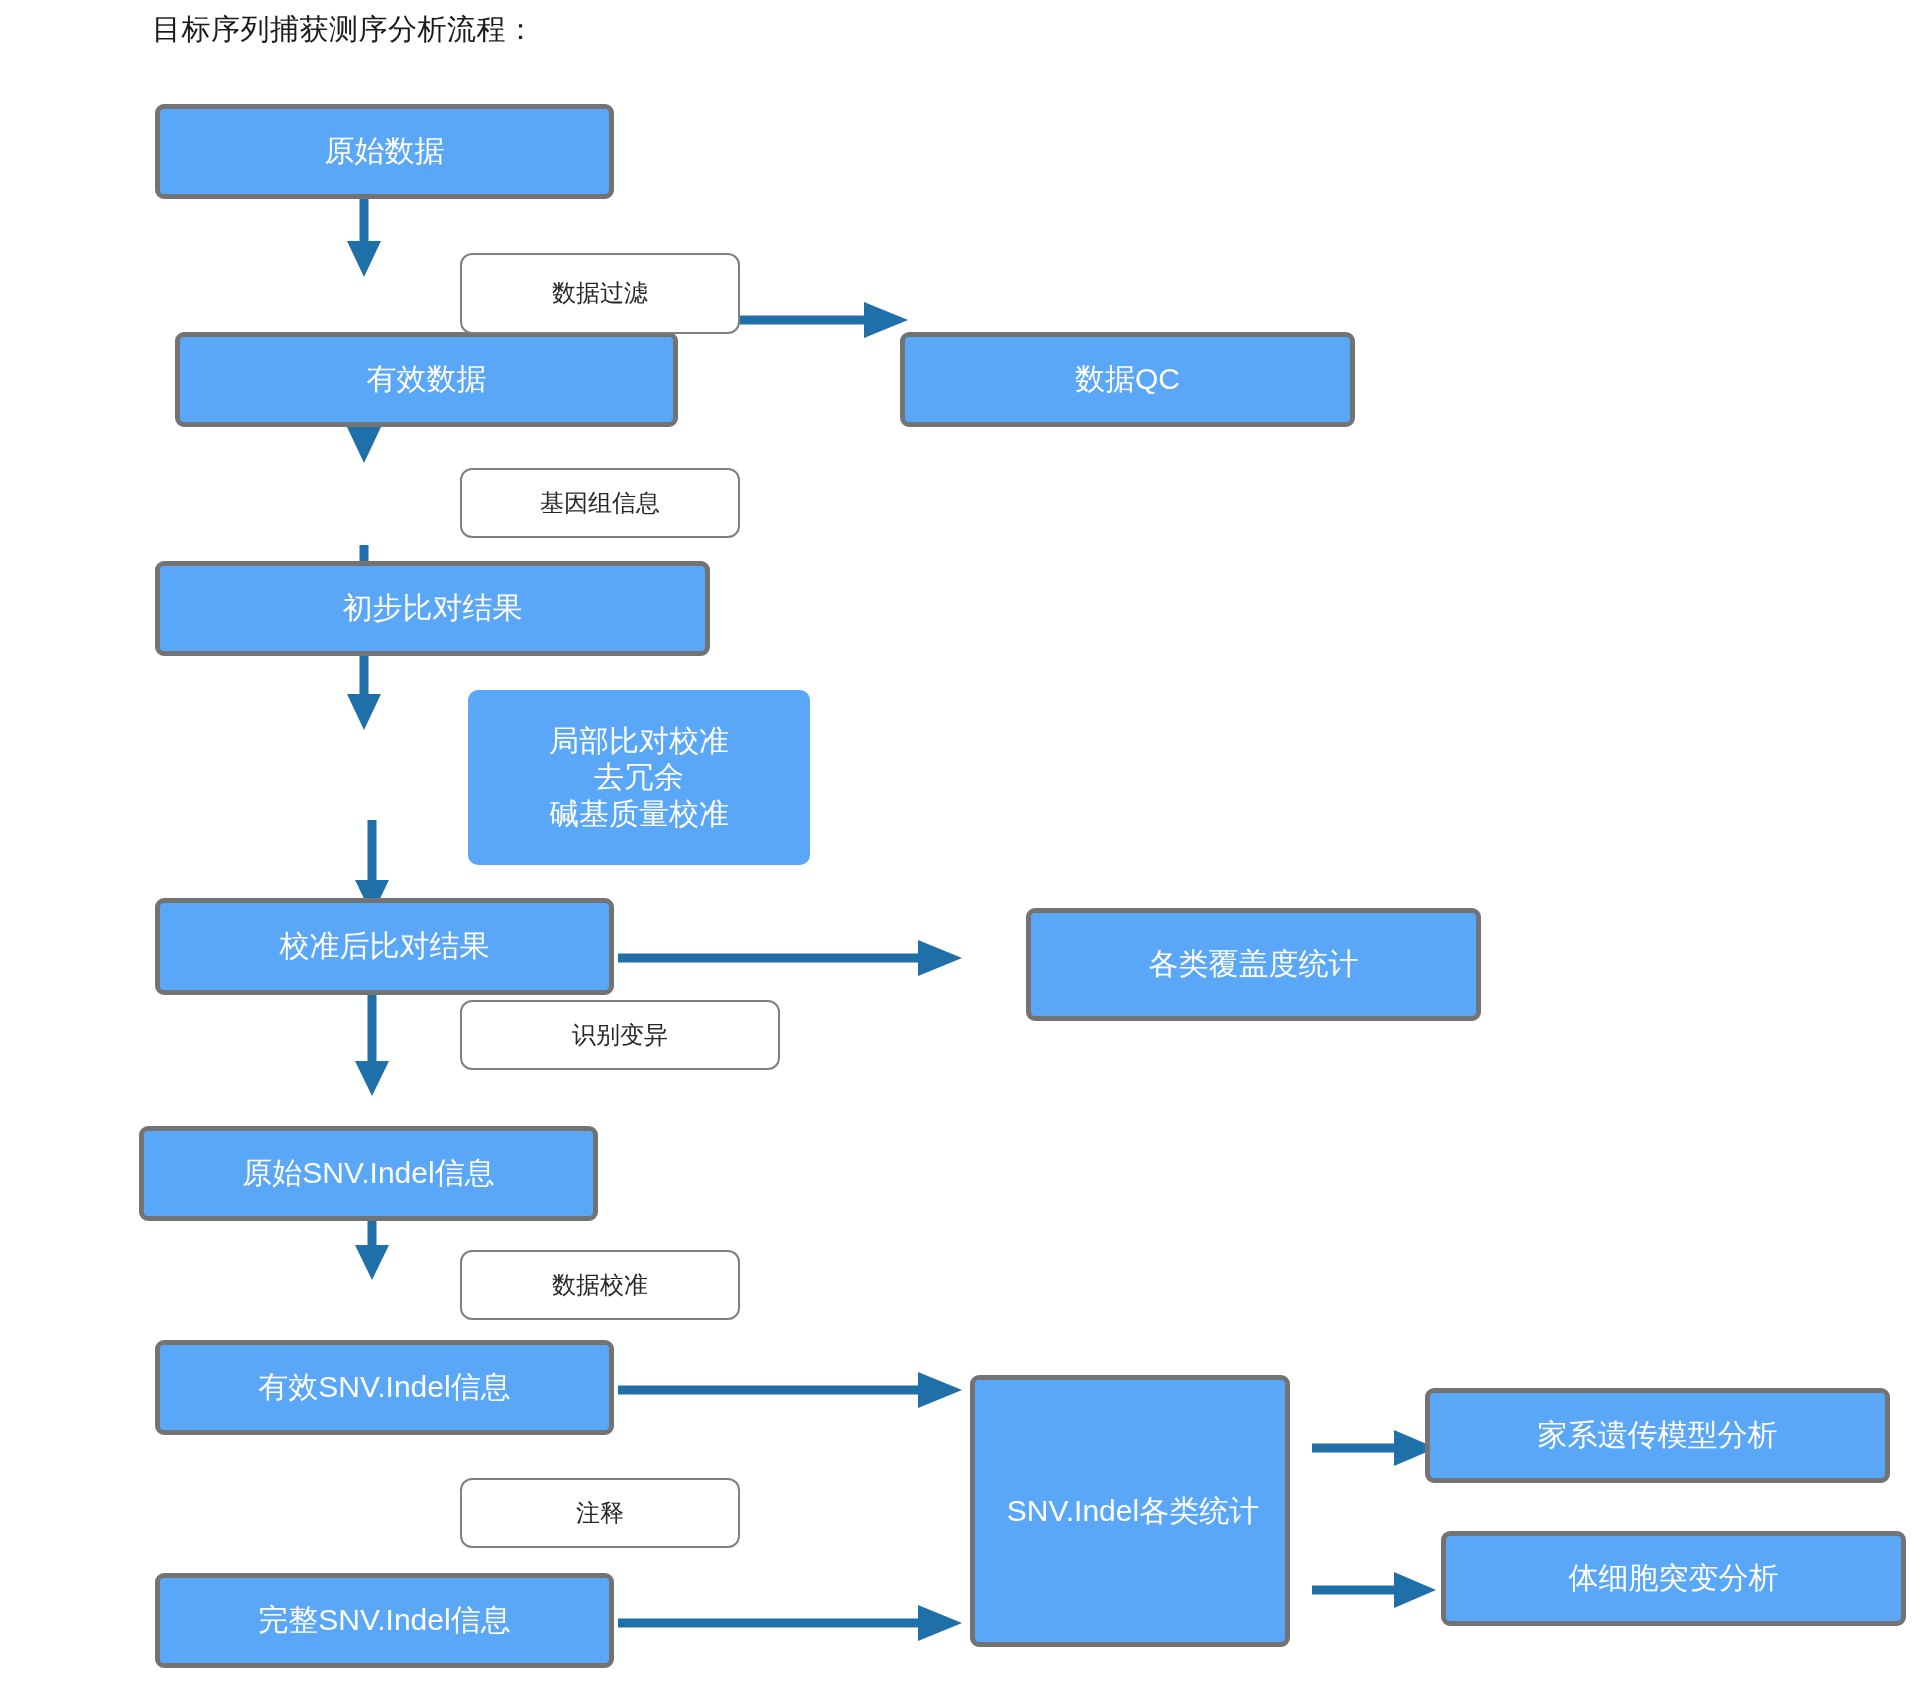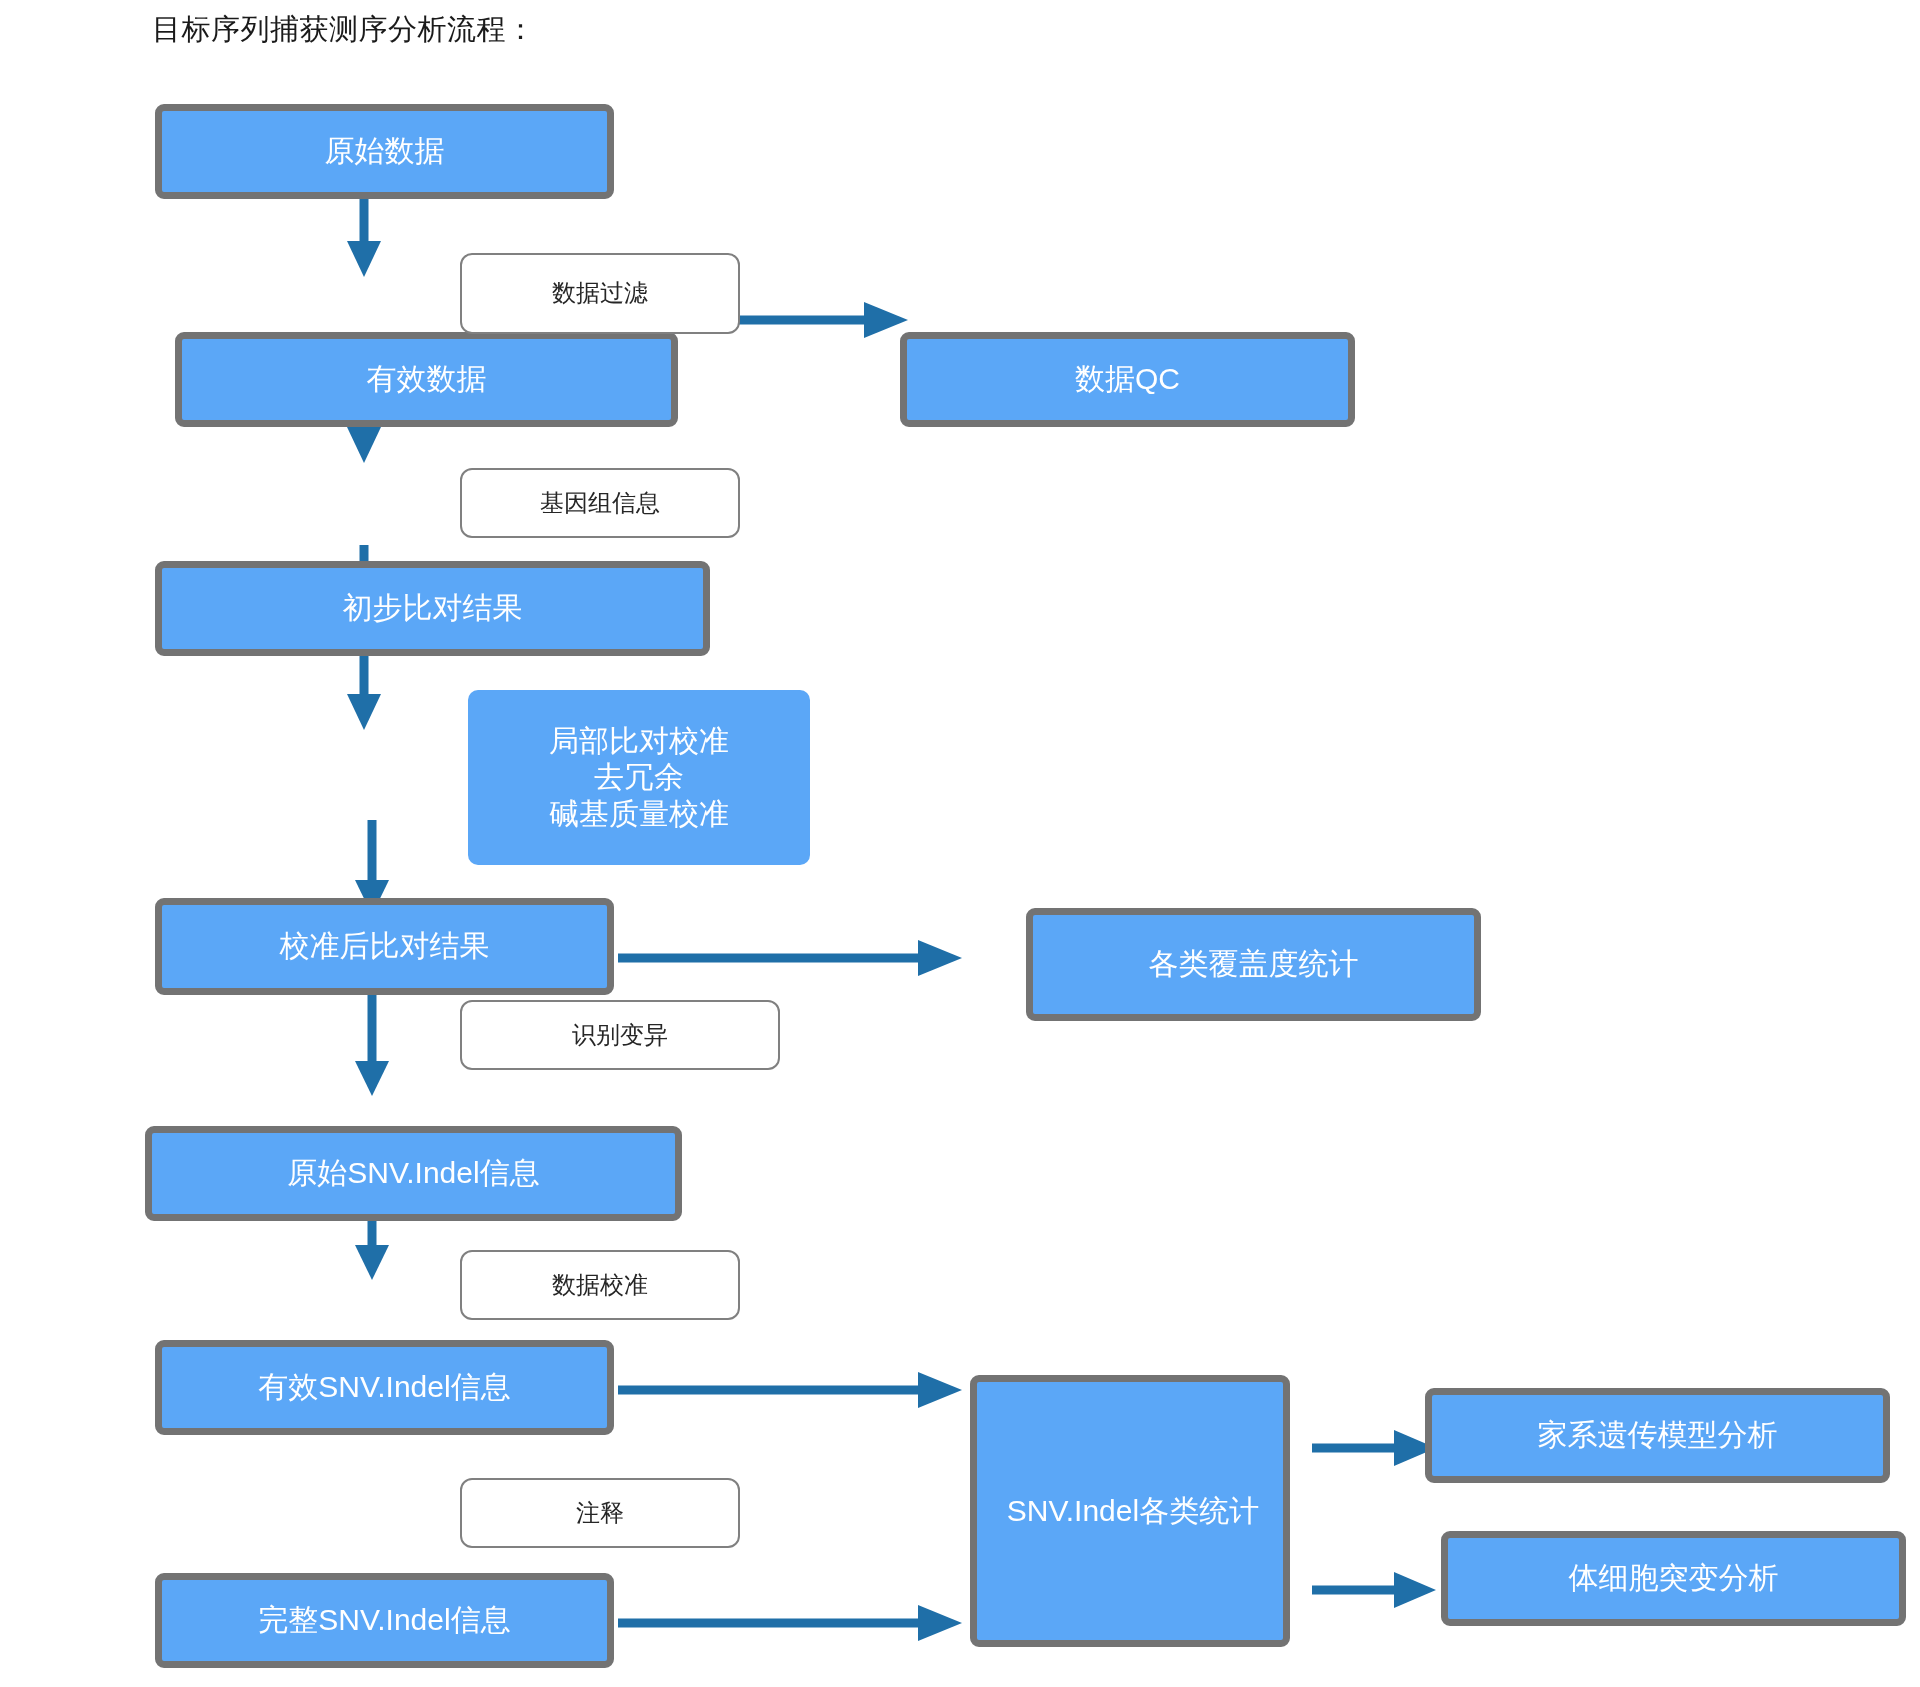--- a/index.html
+++ b/index.html
@@ -27,21 +27,21 @@
     font-size: 29px;
     color: #1a1a1a;
     letter-spacing: 0.5px;
     white-space: nowrap;
   }
   
   .pbox {
     position: absolute;
     box-sizing: border-box;
     background: #5BA7F7;
-    border: 7px solid #737373;
+    border: 5px solid #737373;
     border-radius: 9px;
     color: #ffffff;
     display: flex;
     align-items: center;
     justify-content: center;
     text-align: center;
     font-size: 30px;
     line-height: 1.22;
     padding: 4px 10px;
   }
@@ -186,21 +186,21 @@
   </div>
 
   <div class="pbox" style="left:155px; top:898px; width:459px; height:97px;">
     <span>校准后比对结果</span>
   </div>
 
   <div class="pbox" style="left:1010px; top:908px; width:455px; height:113px;margin-left:16px;">
     <span>各类覆盖度统计</span>
   </div>
 
-  <div class="pbox" style="left:145px; top:1126px; width:537px; height:95px;justify-content:center;">
+  <div class="pbox" style="left:139px; top:1126px; width:459px; height:95px;justify-content:center;">
     <span>原始SNV.Indel信息</span>
   </div>
 
   <div class="pbox" style="left:155px; top:1340px; width:459px; height:95px;">
     <span>有效SNV.Indel信息</span>
   </div>
 
   <div class="pbox" style="left:155px; top:1573px; width:459px; height:95px;">
     <span>完整SNV.Indel信息</span>
   </div>

